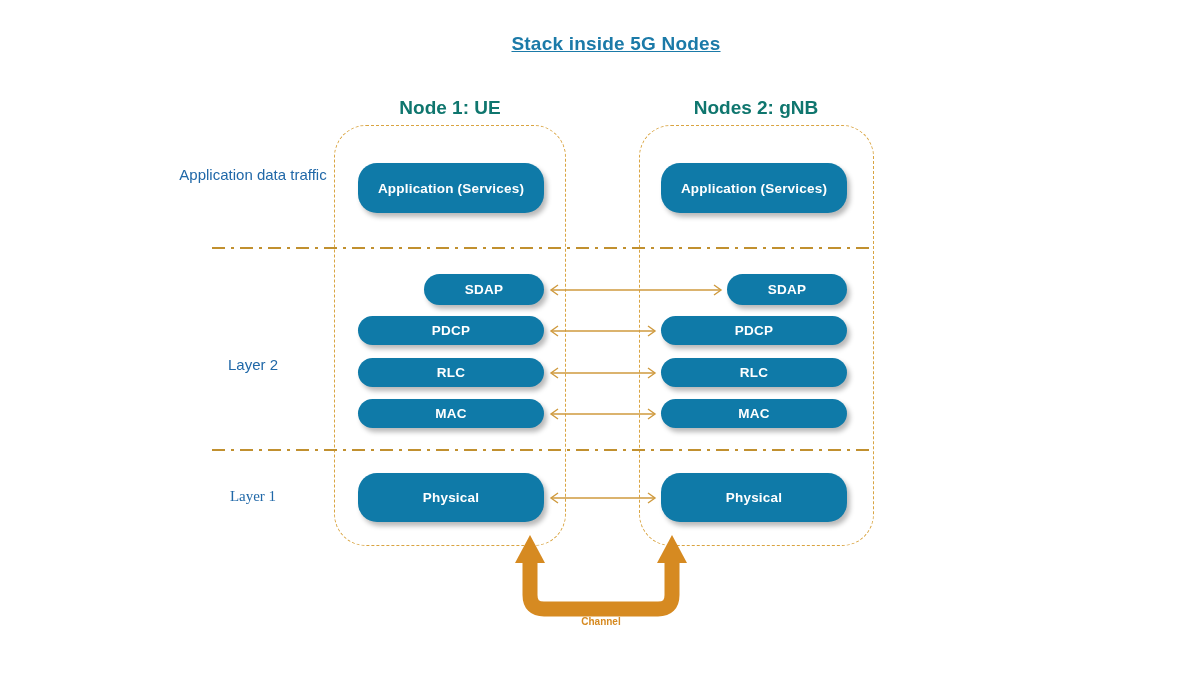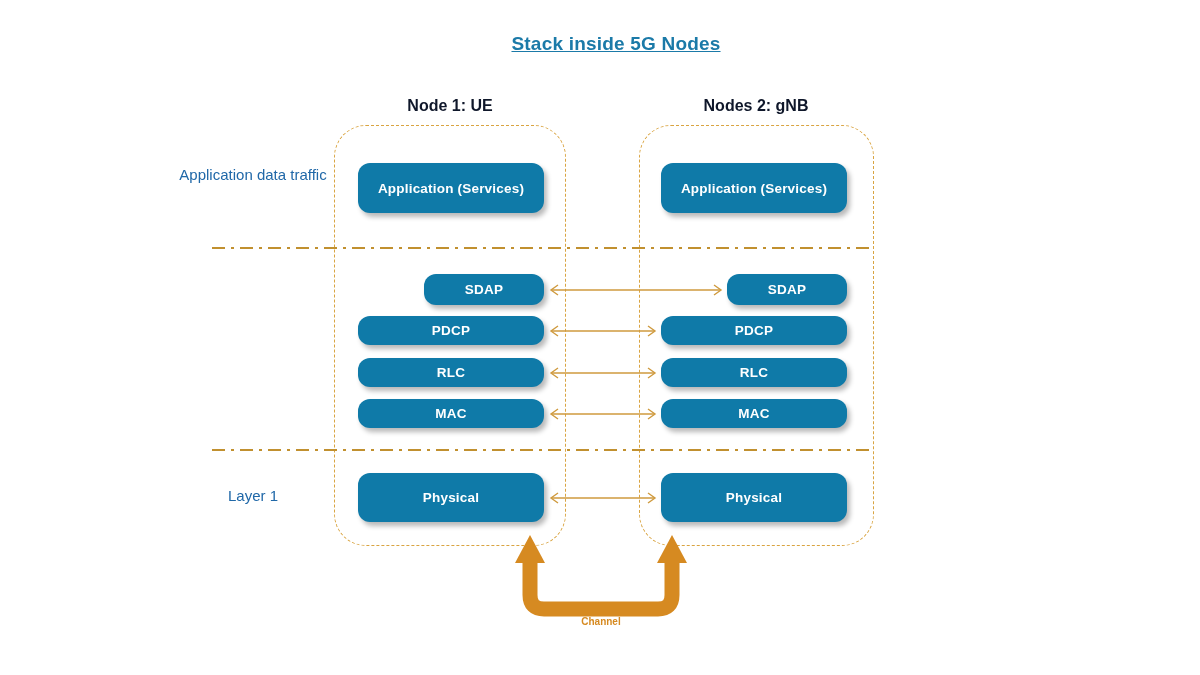--- a/index.html
+++ b/index.html
@@ -31,23 +31,23 @@
     color: #1b7aa8;
     text-decoration: underline;
     letter-spacing: 0.2px;
     padding-left: 32px;
   }
 
   
   .node-header {
     position: absolute;
     top: 97px;
-    font-size: 16px;
-    font-weight: bold;
-    color: #0f172a;
+    font-size: 19px;
+    font-weight: bold;
+    color: #0f766e;
     text-align: center;
   }
   .node-header.left  { left: 335px; width: 230px; }
   .node-header.right { left: 639px; width: 234px; }
 
   
   .node-box {
     position: absolute;
     top: 125px;
     height: 421px;
@@ -78,27 +78,27 @@
   .side-label {
     position: absolute;
     color: #2068a8;
     font-size: 15px;
     text-align: center;
     line-height: 1.36;
   }
   .side-label.app      { left: 162px; top: 165px; width: 182px; }
   .side-label.l34      { left: 162px; top: 231px; width: 182px; }
   .side-label.l2       { left: 162px; top: 355px; width: 182px; }
-  .side-label.l1       { left: 162px; top: 486px; width: 182px; }
+  .side-label.l1       { left: 162px; top: 486px; width: 182px; font-family: Liberation Serif, serif; }
 
   
   .pbox {
     position: absolute;
     background: #0f7aa8;
-    border-radius: 12px;
+    border-radius: 19px;
     color: #ffffff;
     font-size: 13.5px;
     font-weight: bold;
     display: flex;
     align-items: center;
     justify-content: center;
     box-shadow: 3px 4px 5px rgba(0,0,0,0.28);
     letter-spacing: 0.2px;
   }
 
@@ -157,20 +157,21 @@
   <div class="node-header left">Node 1: UE</div>
   <div class="node-header right">Nodes 2: gNB</div>
 
   <div class="node-box left"></div>
   <div class="node-box right"></div>
 
   <div class="separator s1"></div>
   <div class="separator s2"></div>
 
   <div class="side-label app">Application data traffic</div>
+  <div class="side-label l2">Layer 2</div>
   <div class="side-label l1">Layer 1</div>
 
   <div class="pbox l-app">Application (Services)</div>
   <div class="pbox l-sdap">SDAP</div>
   <div class="pbox l-pdcp">PDCP</div>
   <div class="pbox l-rlc">RLC</div>
   <div class="pbox l-mac">MAC</div>
   <div class="pbox l-phy">Physical</div>
 
   <div class="pbox r-app">Application (Services)</div>

